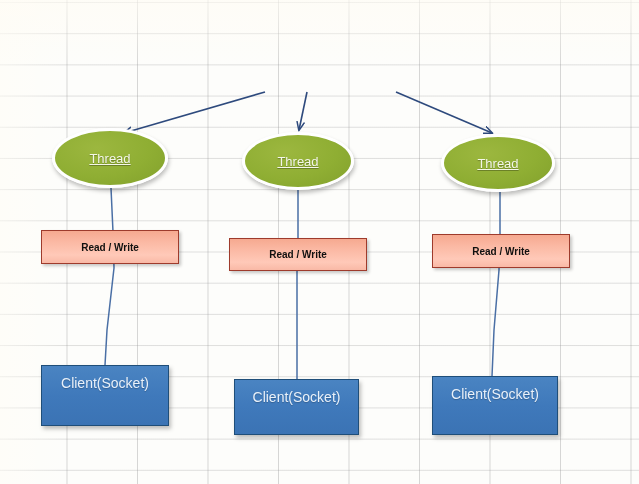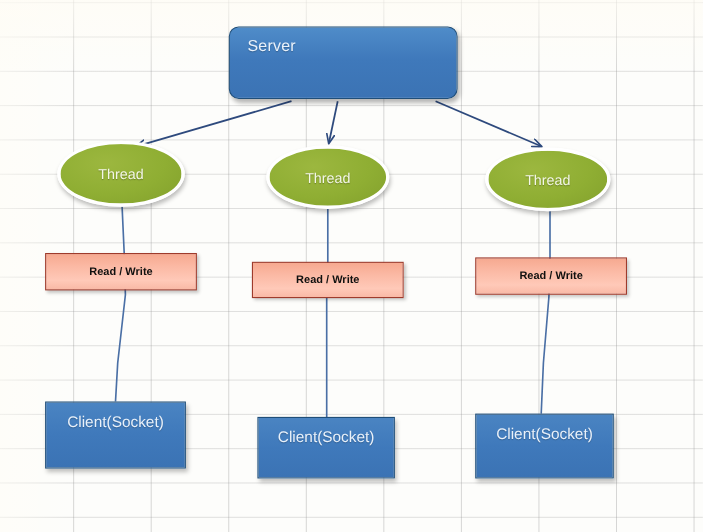--- a/index.html
+++ b/index.html
@@ -68,20 +68,21 @@
     box-shadow: 1px 3px 4px rgba(0,0,0,0.25);
     display: flex;
     align-items: center;
     justify-content: center;
   }
   .thread-label {
     color: #f4f7e8;
     font-size: 13px;
     text-shadow: 0 1px 1px rgba(60,70,20,0.45);
     white-space: nowrap;
+    text-decoration: underline;
   }
 
   
   .rw-box {
     background: linear-gradient(to bottom, #f6a990 0%, #fbb9a4 35%, #ffc9b8 75%, #f9b9a6 100%);
     border: 1.4px solid #9e3b2c;
     box-shadow: 2px 2px 3px rgba(0,0,0,0.22);
     display: flex;
     align-items: center;
     justify-content: center;
@@ -126,23 +127,20 @@
 
     <polyline points="111,188 113,232 114,268 107,330 105,365" fill="none" stroke="#4a6fa5" stroke-width="1.5"></polyline>
     <polyline points="298,190 298,238 297,272 297,330 297,379" fill="none" stroke="#4a6fa5" stroke-width="1.5"></polyline>
     <polyline points="500,192 500,234 499,270 494,330 492,376" fill="none" stroke="#4a6fa5" stroke-width="1.5"></polyline>
 
     <line x1="265" y1="92" x2="124" y2="133" stroke="#2e4a7d" stroke-width="1.6" marker-end="url(#arrowhead)"></line>
     <line x1="307" y1="92" x2="299" y2="130" stroke="#2e4a7d" stroke-width="1.6" marker-end="url(#arrowhead)"></line>
     <line x1="396" y1="92" x2="492" y2="133" stroke="#2e4a7d" stroke-width="1.6" marker-end="url(#arrowhead)"></line>
   </svg>
 
-  <div class="node server-box" style="left:208px; top:24px; width:208px; height:66px;">
-    <span class="server-label">Server</span>
-  </div>
 
   <div class="node thread-ellipse" style="left:52px; top:128px; width:116px; height:60px;">
     <span class="thread-label">Thread</span>
   </div>
 
   <div class="node thread-ellipse" style="left:242px; top:132px; width:112px; height:58px;">
     <span class="thread-label">Thread</span>
   </div>
 
   <div class="node thread-ellipse" style="left:441px; top:134px; width:114px; height:58px;">

